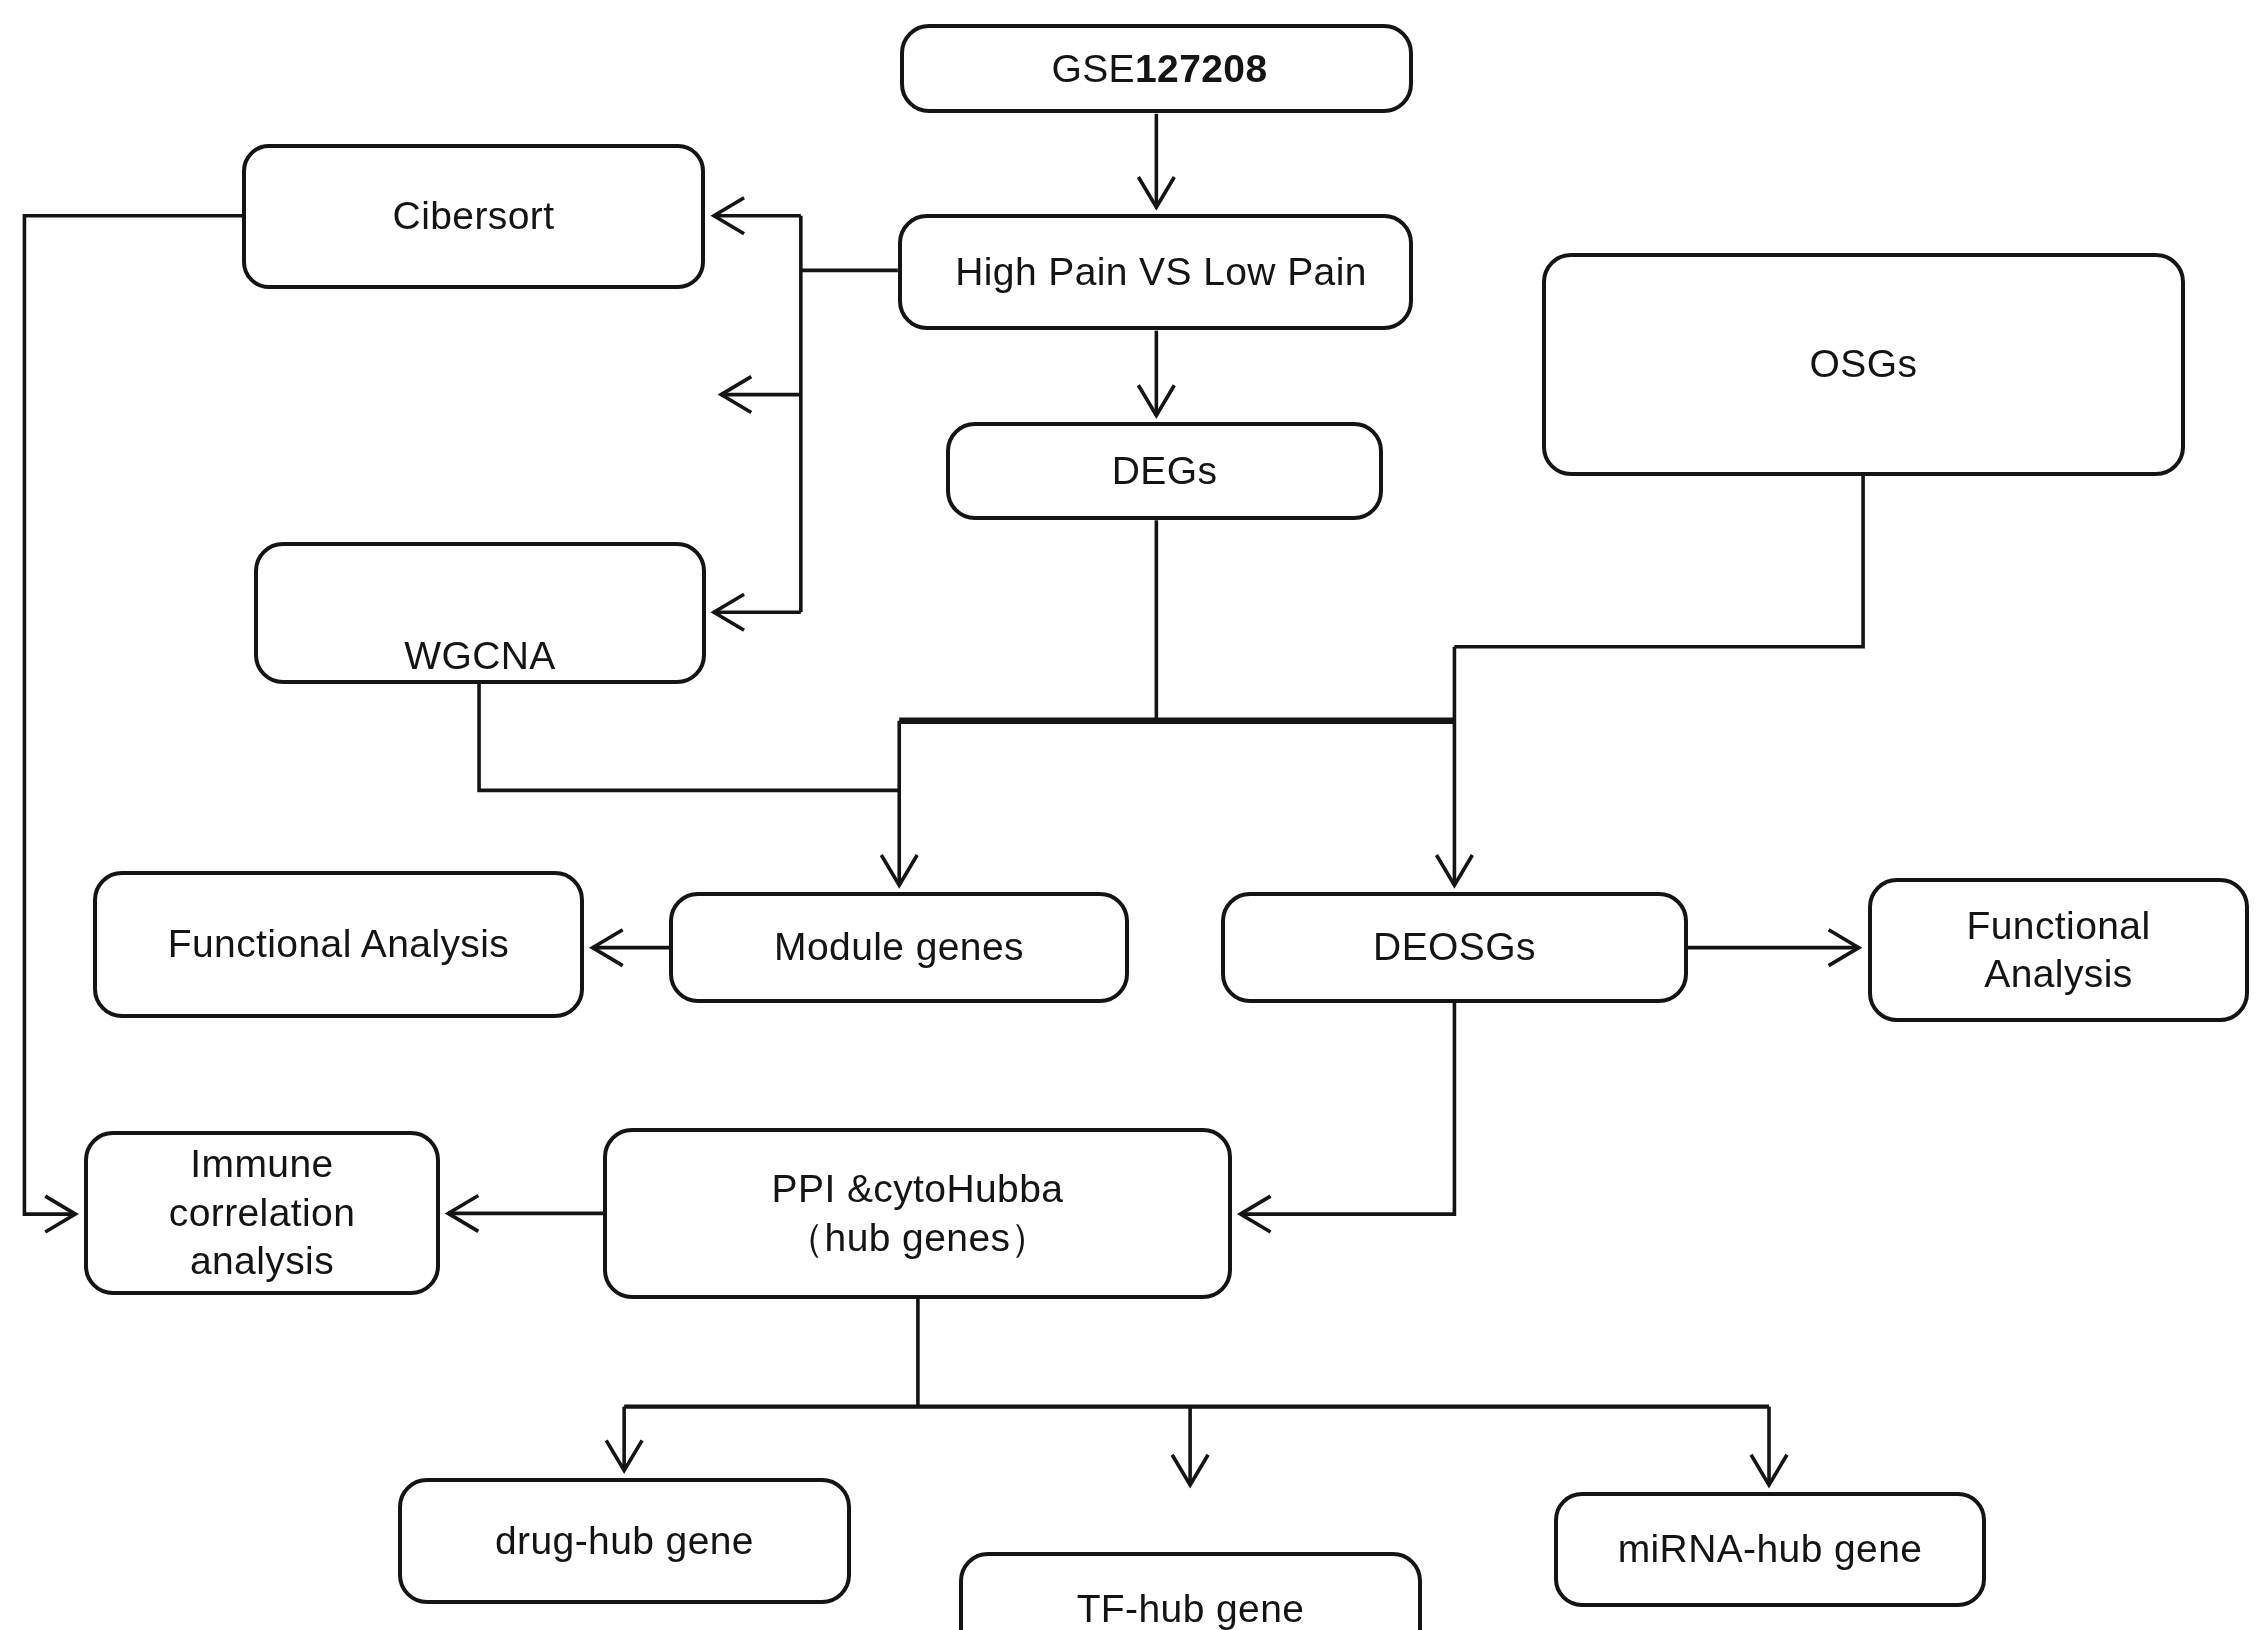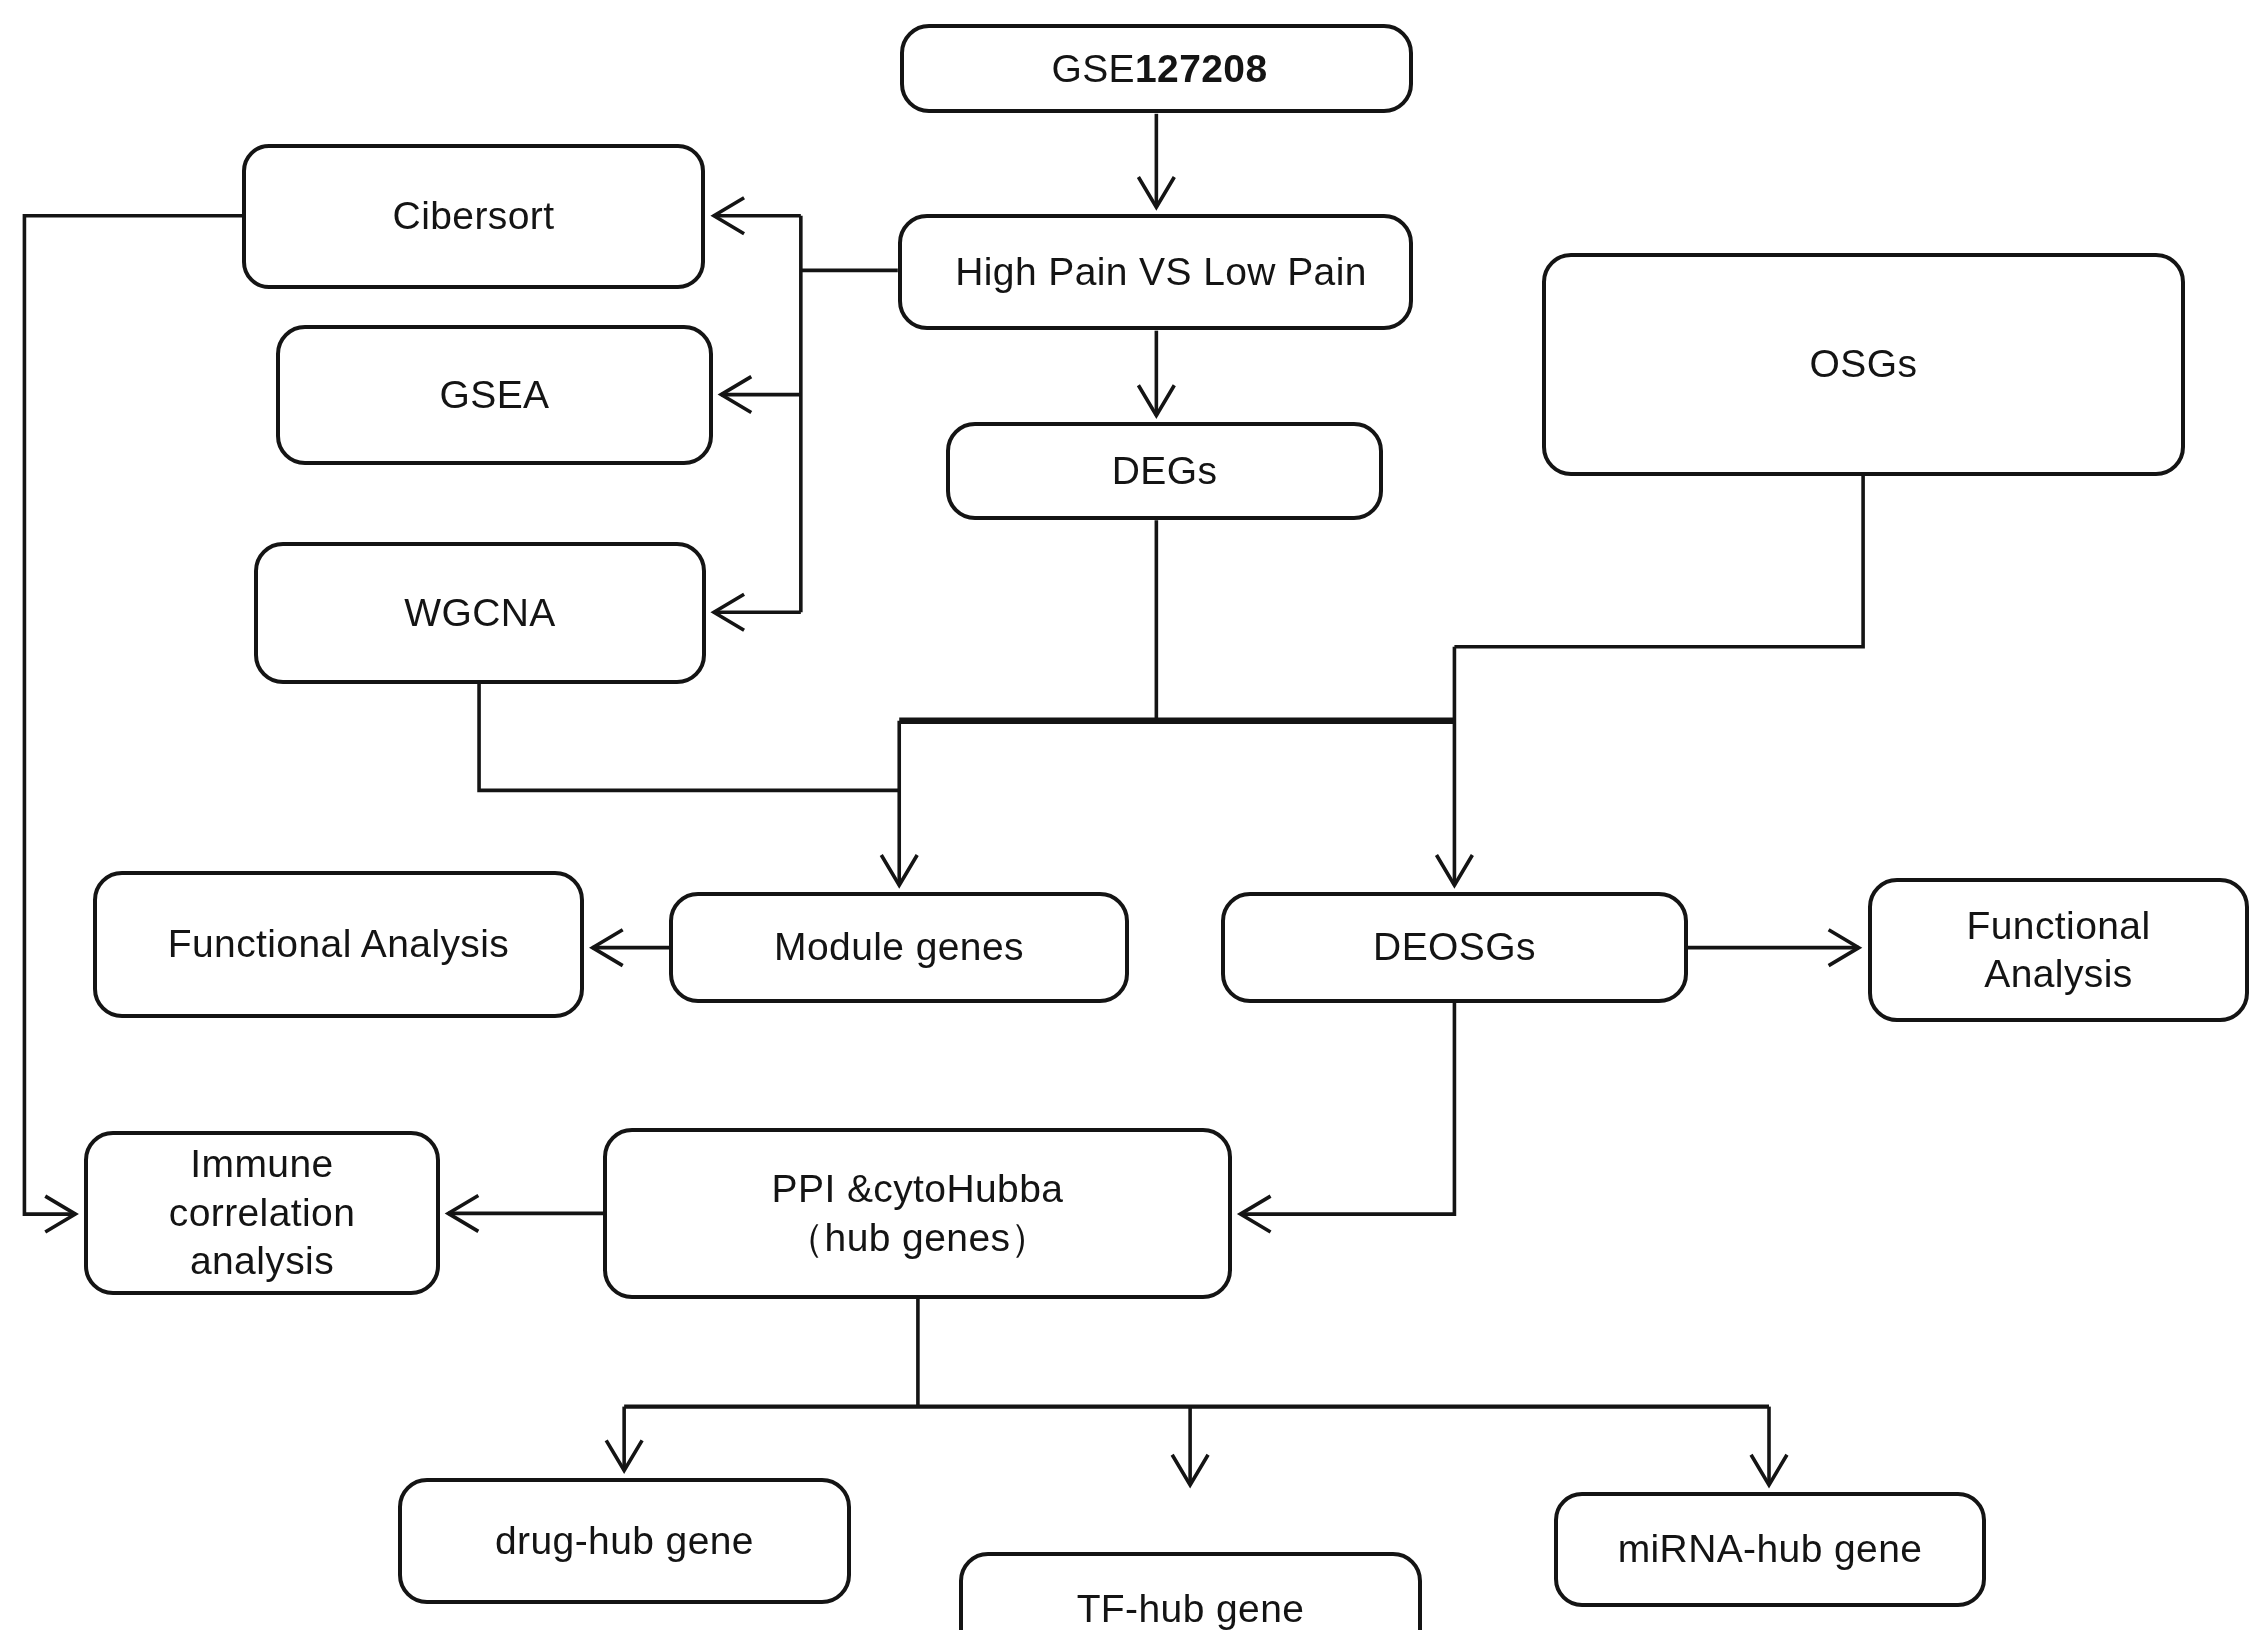--- a/index.html
+++ b/index.html
@@ -37,21 +37,21 @@
     white-space: pre-line;
     letter-spacing: 0.4px;
   }
   .bold { font-weight: 700; }
 
   
   .n-gse      { left: 900px; top: 24.4px;   width: 513px; height: 89px; padding-left: 6px; }
   .n-highpain { left: 898px; top: 214px;  width: 515px; height: 116px; padding-left: 11px; }
   .n-cibersort{ left: 242px;  top: 144px;  width: 463px; height: 145px; border-radius: 27px; }
   .n-gsea     { left: 276px;  top: 325px;  width: 437px; height: 140px; }
-  .n-wgcna    { left: 254px;  top: 542px;  width: 452px; height: 142px; }
+  .n-wgcna    { left: 254px;  top: 542px;  width: 452px; height: 142px; align-items: flex-end; }
   .n-osgs     { left: 1542px; top: 253px;  width: 643px; height: 223px; }
   .n-degs     { left: 940px; top: 422px;  width: 437px; height: 98px; margin-left: 6px; }
   .n-funcl    { left: 93px;  top: 871px; width: 491px; height: 147px; }
   .n-module   { left: 669px;  top: 892px; width: 460px; height: 111px; }
   .n-deosgs   { left: 1221px; top: 892px; width: 467px; height: 111px; }
   .n-funcr    { left: 1868px; top: 878px; width: 381px; height: 144px; }
   .n-immune   { left: 84px;  top: 1131px; width: 356px; height: 164px; }
   .n-ppi      { left: 603px;  top: 1128px; width: 629px; height: 171px; }
   .n-drug     { left: 398px;  top: 1478px; width: 453px; height: 126px; }
   .n-tf       { left: 959px; top: 1552px; width: 463px; height: 115px; }
@@ -131,23 +131,20 @@
   </div>
 
   <div class="node n-highpain">
     <span>High Pain VS Low Pain</span>
   </div>
 
   <div class="node n-cibersort">
     <span>Cibersort</span>
   </div>
 
-  <div class="node n-gsea">
-    <span>GSEA</span>
-  </div>
 
   <div class="node n-wgcna">
     <span>WGCNA</span>
   </div>
 
   <div class="node n-osgs">
     <span>OSGs</span>
   </div>
 
   <div class="node n-degs">

